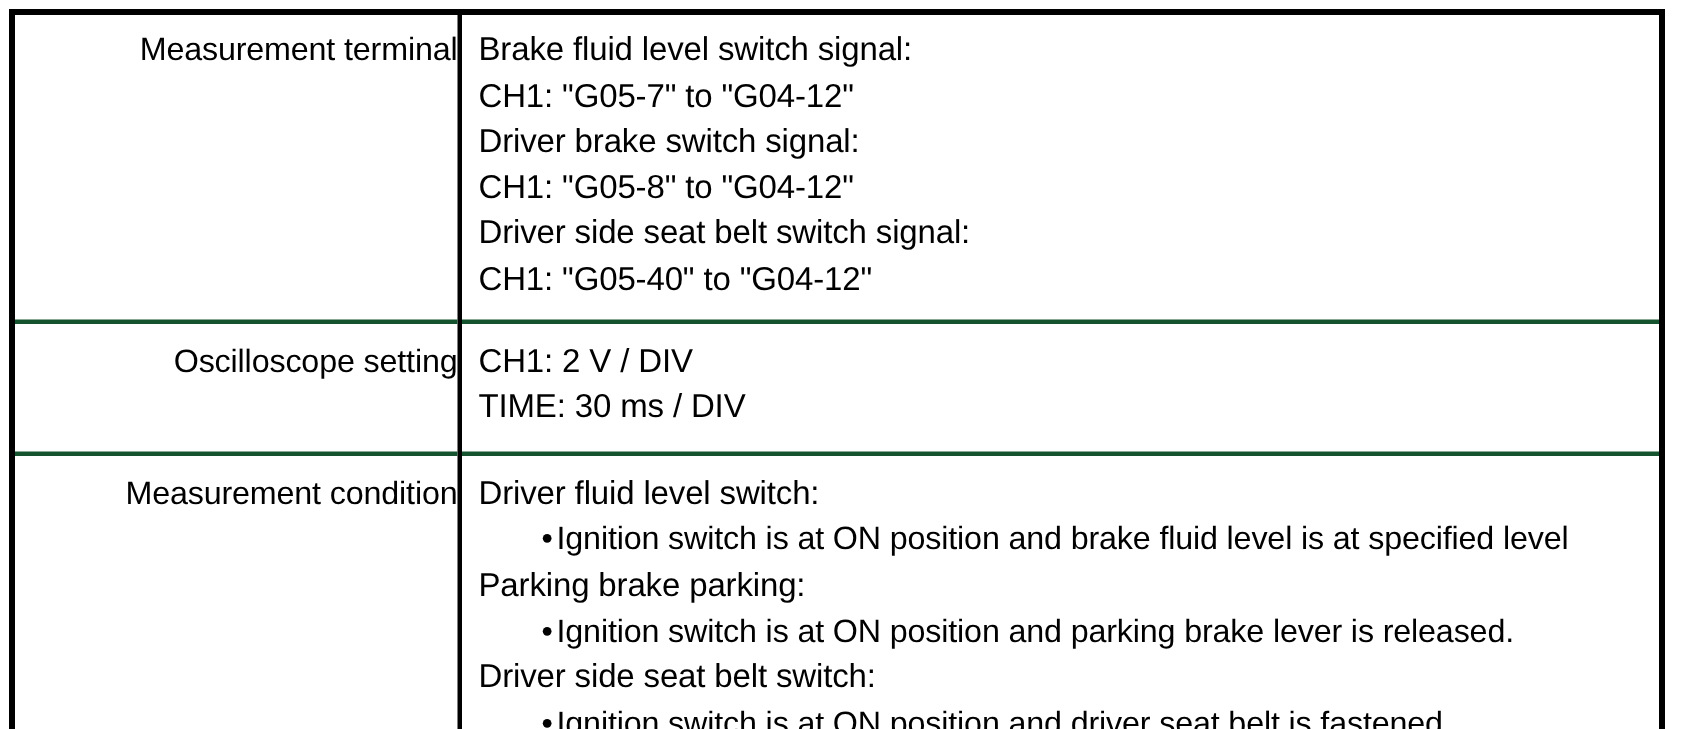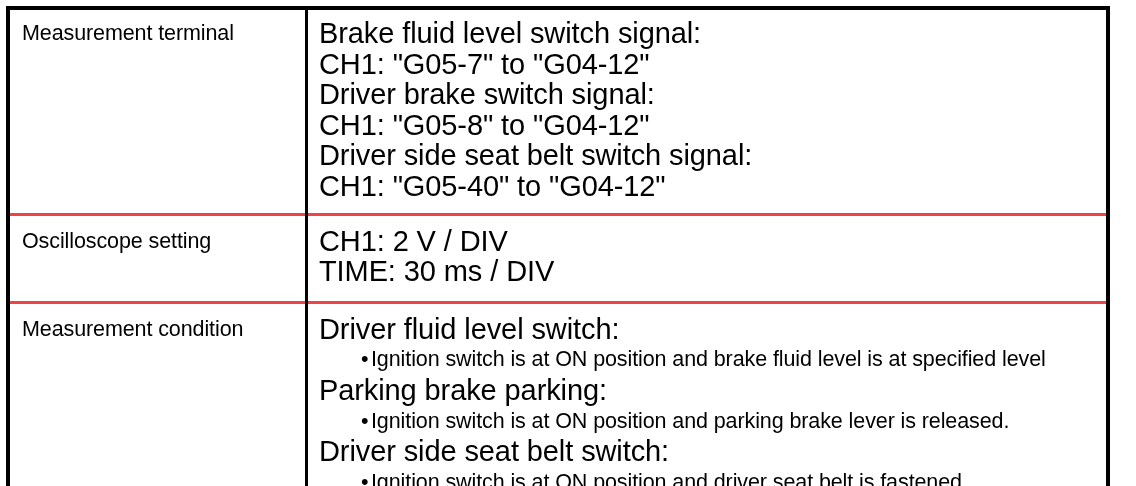--- a/index.html
+++ b/index.html
@@ -24,48 +24,49 @@
     position: absolute;
     left: 6px;
     top: 6px;
     width: 1104px;
     border-collapse: collapse;
     border: 4px solid #000000;
     background: #ffffff;
     table-layout: fixed;
   }
   .spec-table tr + tr {
-    border-top: 3px solid #ef4444;
+    border-top: 3px solid #14532d;
   }
   .spec-table td {
     vertical-align: top;
     padding: 0;
     background: #ffffff;
   }
   td.col-label {
     width: 283px;
     border-right: 3px solid #000000;
     padding: 9px 0 12px 12px;
   }
   td.col-value {
     padding: 9px 0 12px 11px;
   }
   .line {
-    font-size: 29px;
+    font-size: 22px;
     line-height: 30.6px;
     letter-spacing: -0.1px;
     white-space: pre;
     color: #000000;
   }
   .label-line {
     font-size: 21.5px;
     line-height: 30.6px;
     letter-spacing: -0.1px;
     white-space: pre;
     color: #000000;
+    text-align: right;
   }
   .bullet-line {
     font-size: 21.5px;
     line-height: 30.6px;
     letter-spacing: -0.1px;
     white-space: pre;
     color: #000000;
     margin-left: 42px;
   }
   .bullet-dot {

